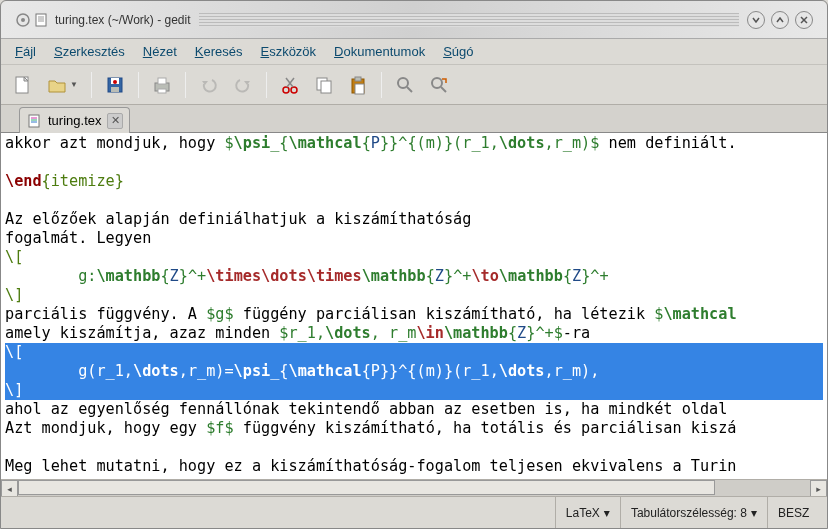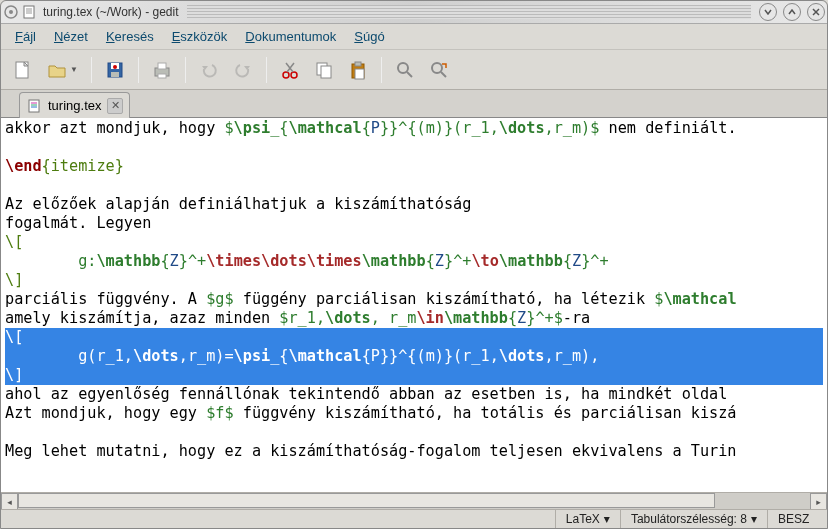--- a/index.html
+++ b/index.html
@@ -9,26 +9,26 @@
   width: 828px;
   height: 529px;
   background: #dcdad5;
   overflow: hidden;
   display: flex;
   flex-direction: column;
   border: 1px solid #888;
   border-radius: 6px 6px 0 0;
 }
 .titlebar {
-  height: 23px;
+  height: 38px;
   background: linear-gradient(to right, #e8e8e8, #d0d0d0, #e8e8e8);
   border-bottom: 1px solid #aaa;
   display: flex;
   align-items: center;
-  padding: 0 2px;
+  padding: 0 14px;
   border-radius: 6px 6px 0 0;
 }
 .titlebar-icon {
   width: 16px; height: 16px;
   display: flex; align-items: center; justify-content: center;
   margin-right: 2px;
 }
 .titlebar-title {
   flex: 0 0 auto;
   color: #333;
@@ -160,21 +160,21 @@
   font-size: 9px; color: #555;
 }
 .hs-track { flex:1; background: #cfcdc8; position: relative; }
 .hs-thumb {
   position: absolute; left: 0; top: 0;
   height: 15px; width: 88%;
   background: #e8e6e1;
   border: 1px solid #999;
 }
 .statusbar {
-  height: 19px;
+  height: 32px;
   background: #dcdad5;
   border-top: 1px solid #b0ada7;
   display: flex;
   align-items: center;
   font-size: 12px;
   color: #222;
 }
 .status-cell {
   padding: 0 10px;
   border-left: 1px solid #b0ada7;
@@ -220,20 +220,21 @@
         <svg width="10" height="10">
           <line x1="2" y1="2" x2="8" y2="8" stroke="#555" stroke-width="1.5"></line>
           <line x1="8" y1="2" x2="2" y2="8" stroke="#555" stroke-width="1.5"></line>
         </svg>
       </div>
   </div>
 </div>
 
 <div class="menubar">
   <div class="menu-item"><u>F</u>ájl</div>
+  <div class="menu-item"><u>S</u>zerkesztés</div>
   <div class="menu-item"><u>N</u>ézet</div>
   <div class="menu-item"><u>K</u>eresés</div>
   <div class="menu-item"><u>E</u>szközök</div>
   <div class="menu-item"><u>D</u>okumentumok</div>
   <div class="menu-item"><u>S</u>úgó</div>
 </div>
 
 <div class="toolbar">
   <div class="tool">
       <svg width="22" height="22">

